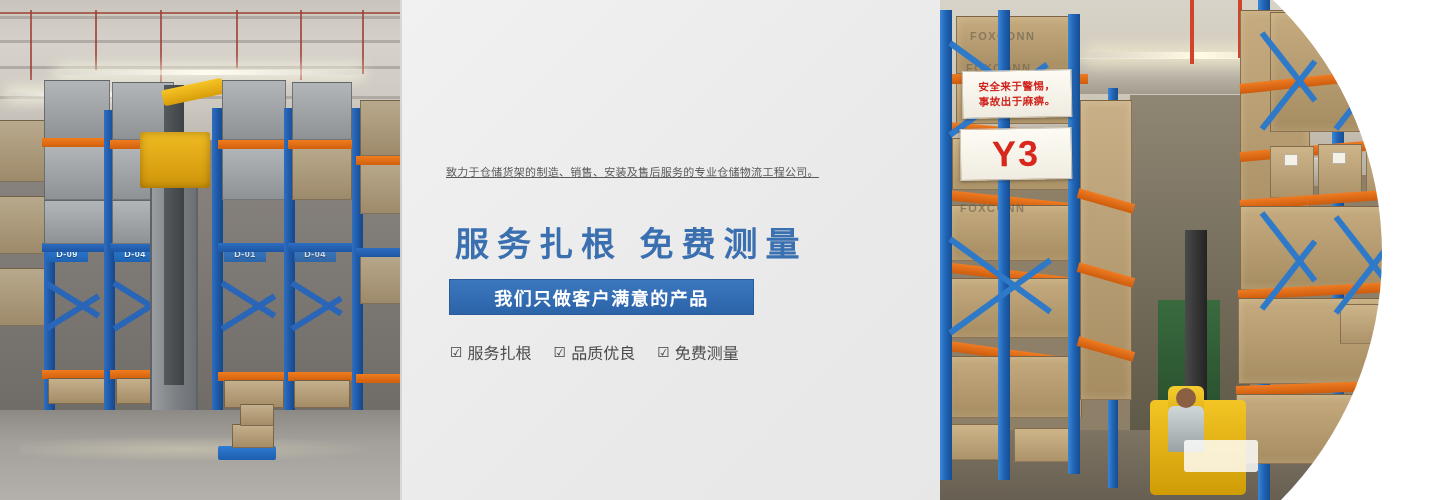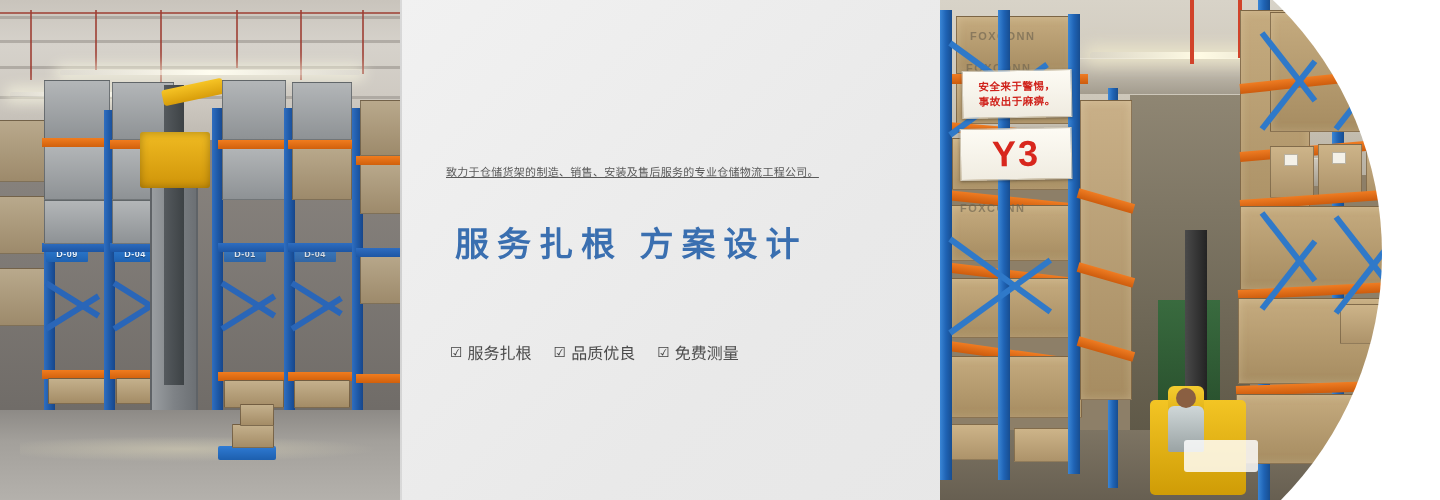--- a/index.html
+++ b/index.html
@@ -471,22 +471,25 @@
     <div class="driver-head"></div>
     <div style="position:absolute;left:244px;top:440px;width:74px;height:32px;background:rgba(255,255,255,.82);border-radius:3px;"></div>
   </div>
 
   <div class="mask-wrap">
     <div class="circle-mask"></div>
   </div>
 
   <div class="content">
     <div class="subtitle">致力于仓储货架的制造、销售、安装及售后服务的专业仓储物流工程公司。</div>
-    <div class="slogan">服务扎根  方案设计</div>
-
+    <div class="slogan">服务扎根  免费测量</div>
+
+    <div class="badge">
+      <span>我们只做客户满意的产品</span>
+    </div>
 
     <div class="features">
       <div class="feature">
         <span class="tick">☑</span>
         <span>服务扎根</span>
       </div>
       <div class="feature">
         <span class="tick">☑</span>
         <span>品质优良</span>
       </div>

